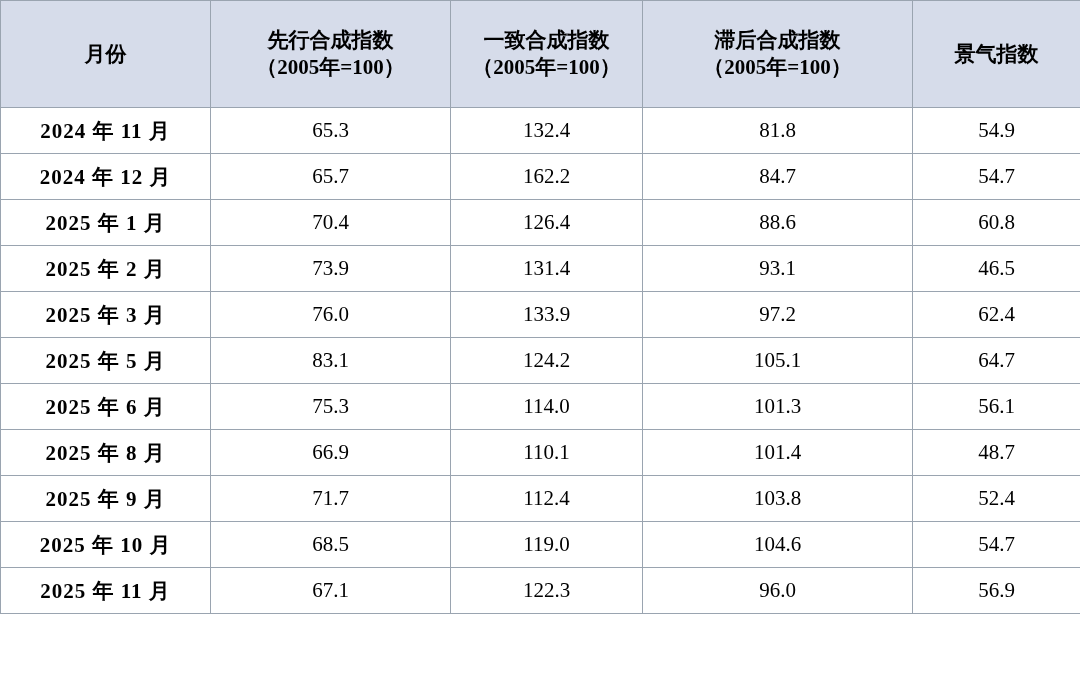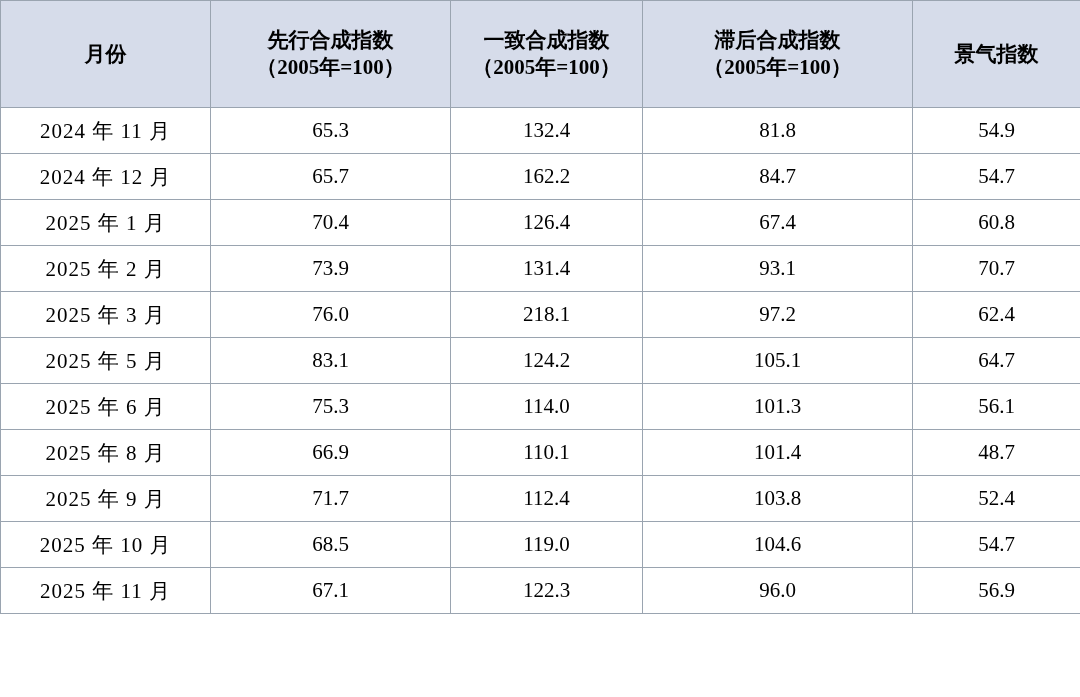--- a/index.html
+++ b/index.html
@@ -43,21 +43,21 @@
   thead th .hdr-line {
     display: block;
     white-space: nowrap;
   }
   tbody td {
     height: 45px;
     font-size: 21px;
     background: #ffffff;
   }
   tbody td.month-cell {
-    font-weight: normal;
+    font-weight: bold;
     letter-spacing: 1px;
   }
   tbody td.num-cell {
     font-weight: normal;
   }
   col.c-month { width: 210px; }
   col.c-lead  { width: 240px; }
   col.c-coin  { width: 192px; }
   col.c-lag   { width: 270px; }
   col.c-clim  { width: 168px; }
@@ -108,34 +108,34 @@
           <td class="month-cell">2024 年 12 月</td>
           <td class="num-cell">65.7</td>
           <td class="num-cell">162.2</td>
           <td class="num-cell">84.7</td>
           <td class="num-cell">54.7</td>
         </tr>
         <tr>
           <td class="month-cell">2025 年 1 月</td>
           <td class="num-cell">70.4</td>
           <td class="num-cell">126.4</td>
-          <td class="num-cell">67.4</td>
+          <td class="num-cell">88.6</td>
           <td class="num-cell">60.8</td>
         </tr>
         <tr>
           <td class="month-cell">2025 年 2 月</td>
           <td class="num-cell">73.9</td>
           <td class="num-cell">131.4</td>
           <td class="num-cell">93.1</td>
-          <td class="num-cell">70.7</td>
+          <td class="num-cell">46.5</td>
         </tr>
         <tr>
           <td class="month-cell">2025 年 3 月</td>
           <td class="num-cell">76.0</td>
-          <td class="num-cell">218.1</td>
+          <td class="num-cell">133.9</td>
           <td class="num-cell">97.2</td>
           <td class="num-cell">62.4</td>
         </tr>
         <tr>
           <td class="month-cell">2025 年 5 月</td>
           <td class="num-cell">83.1</td>
           <td class="num-cell">124.2</td>
           <td class="num-cell">105.1</td>
           <td class="num-cell">64.7</td>
         </tr>

